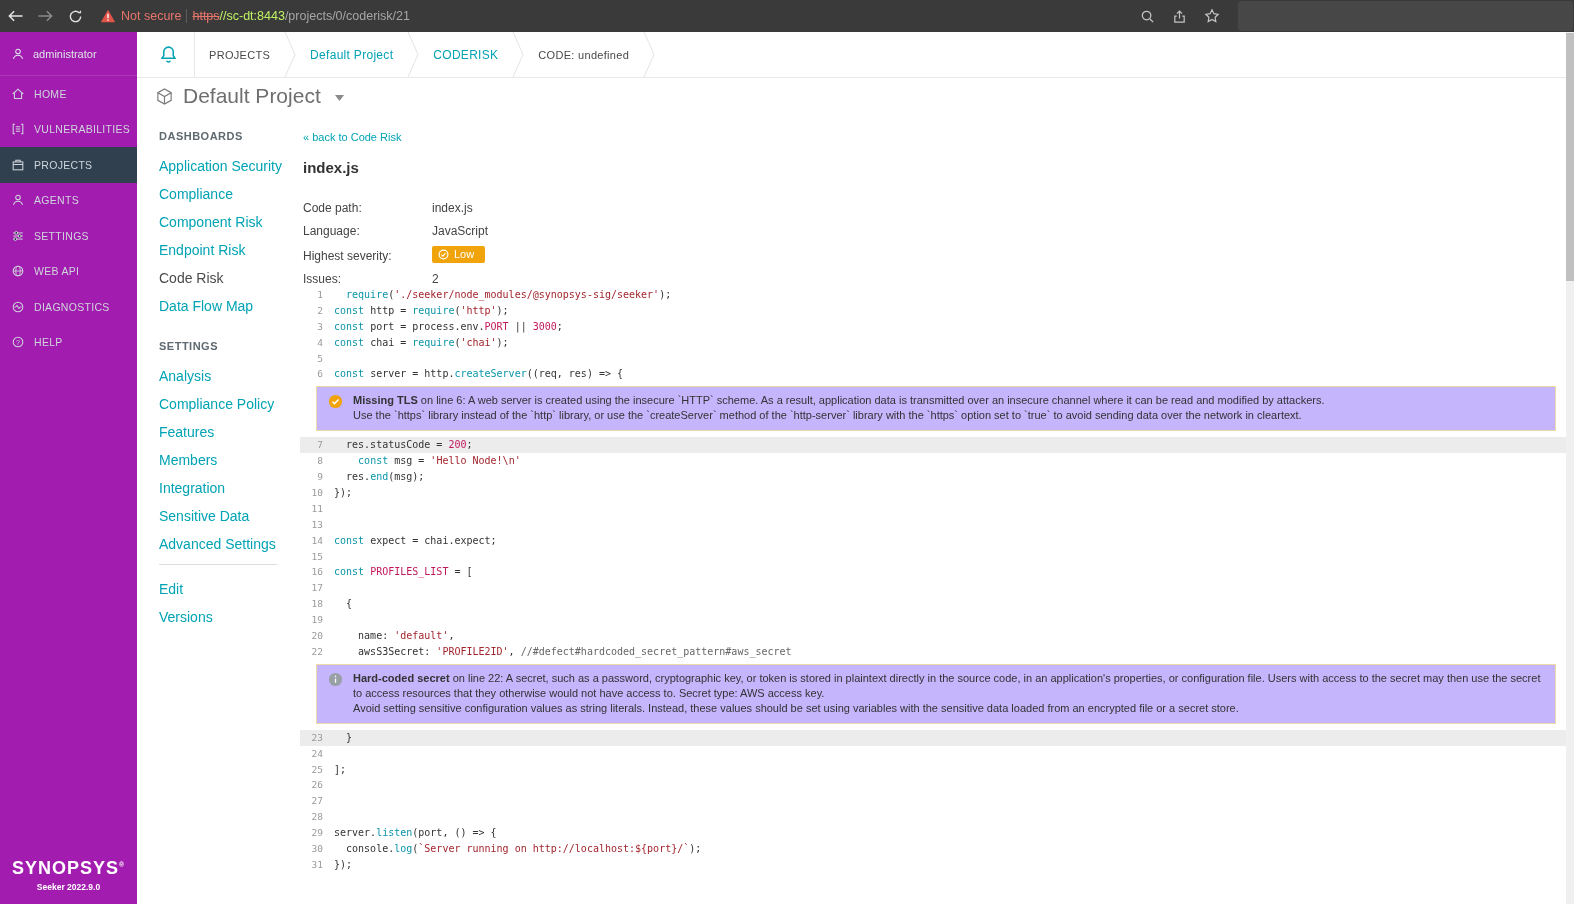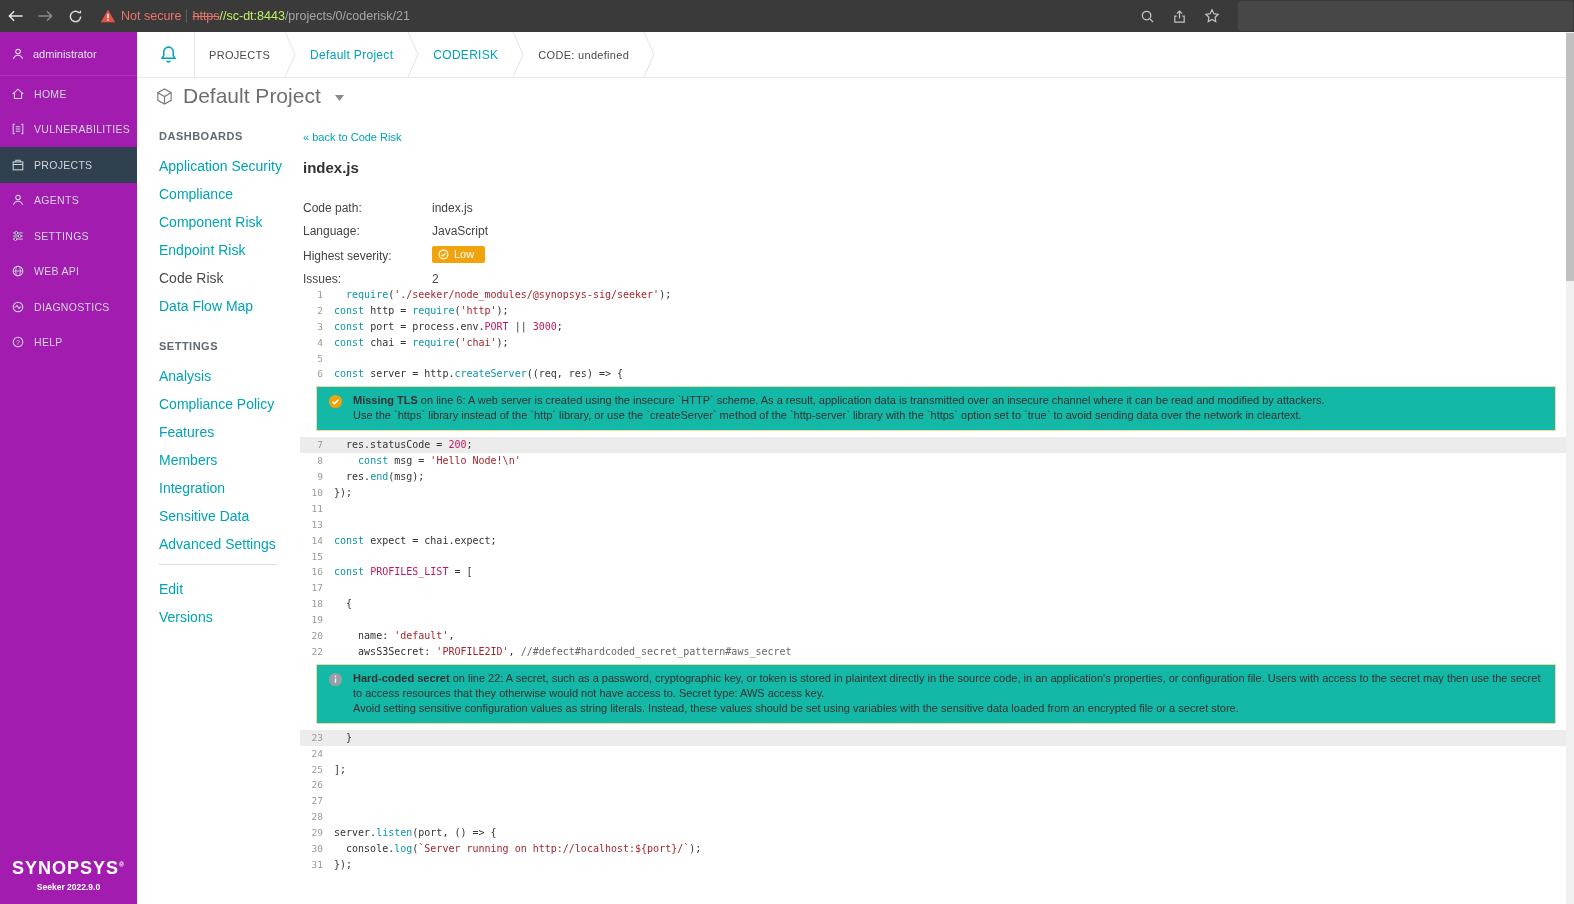--- a/index.html
+++ b/index.html
@@ -71,21 +71,21 @@
   .code-row.hl{background:#ececec}
   .ln{width:34px;flex:0 0 auto;text-align:right;padding-right:11px;color:#9a9a9a;font-size:9.5px}
   .cl{white-space:pre;color:#333}
   .tok-kw{color:#0b95a8}
   .tok-fn{color:#0b95a8}
   .tok-str{color:#a3262e}
   .tok-num{color:#c2185b}
   .tok-cn{color:#c2185b}
   .tok-com{color:#666}
   .tok-p{color:#333}
-  .issue-box{position:relative;margin:4px 10px 6px 16px;background:#14b8a6;border:1px solid #ecd9a4;
+  .issue-box{position:relative;margin:4px 10px 6px 16px;background:#c4b5fd;border:1px solid #ecd9a4;
     padding:6px 14px 7px 36px;font-family:"Liberation Sans",sans-serif;font-size:11px;color:#333;line-height:15px}
   .issue-box .issue-icon{position:absolute;left:11px;top:7px}
   .issue-box b{font-weight:bold}
 
   
   .page-scrollbar{position:absolute;top:32px;right:0;width:8px;height:872px;background:#f0f0f0;z-index:40}
   .page-scrollbar .thumb{position:absolute;top:1px;left:0;width:8px;height:248px;background:#c0c0c0}
 </style>
 </head>
 <body>

